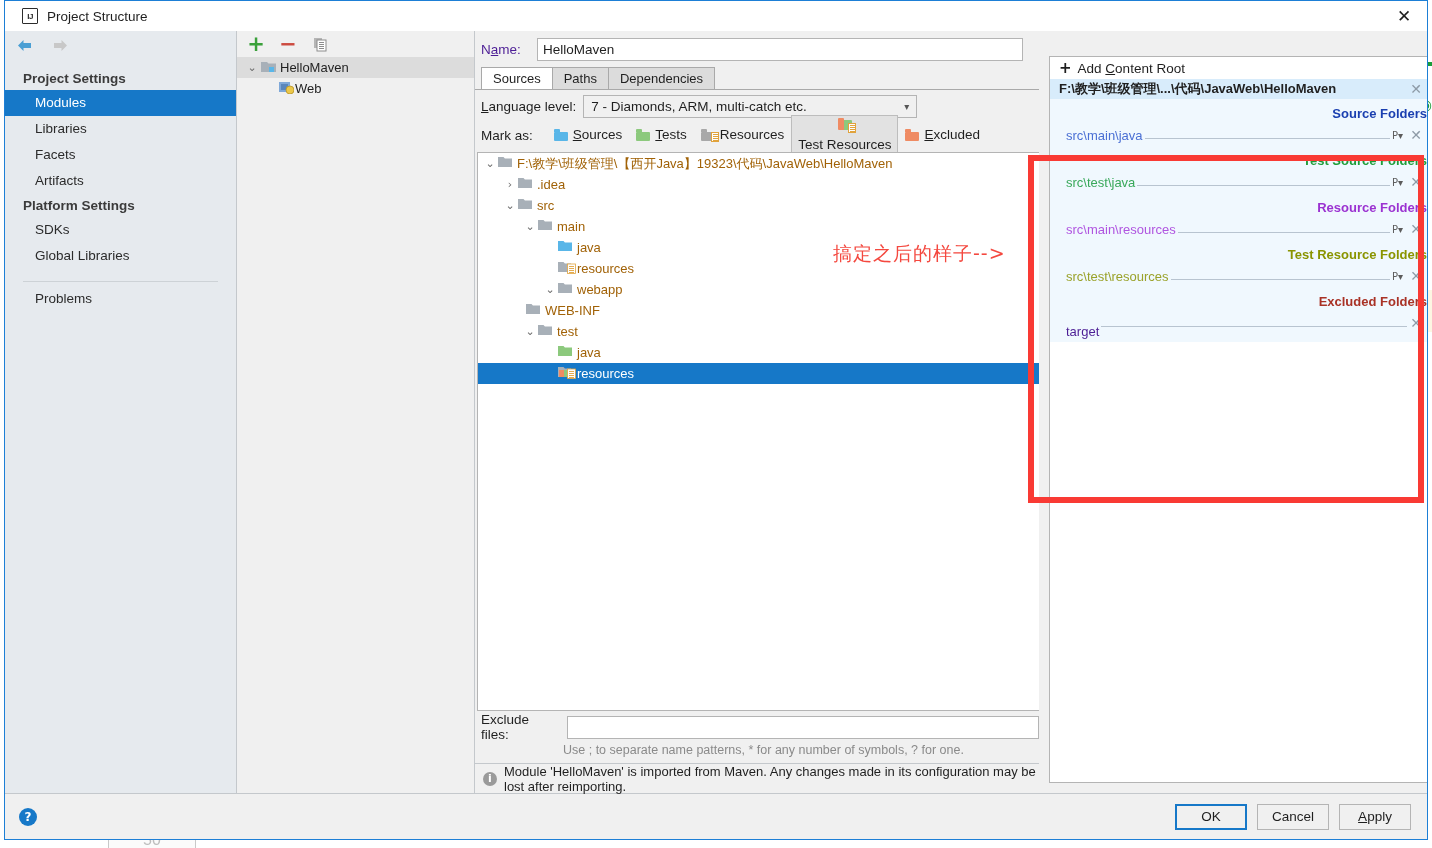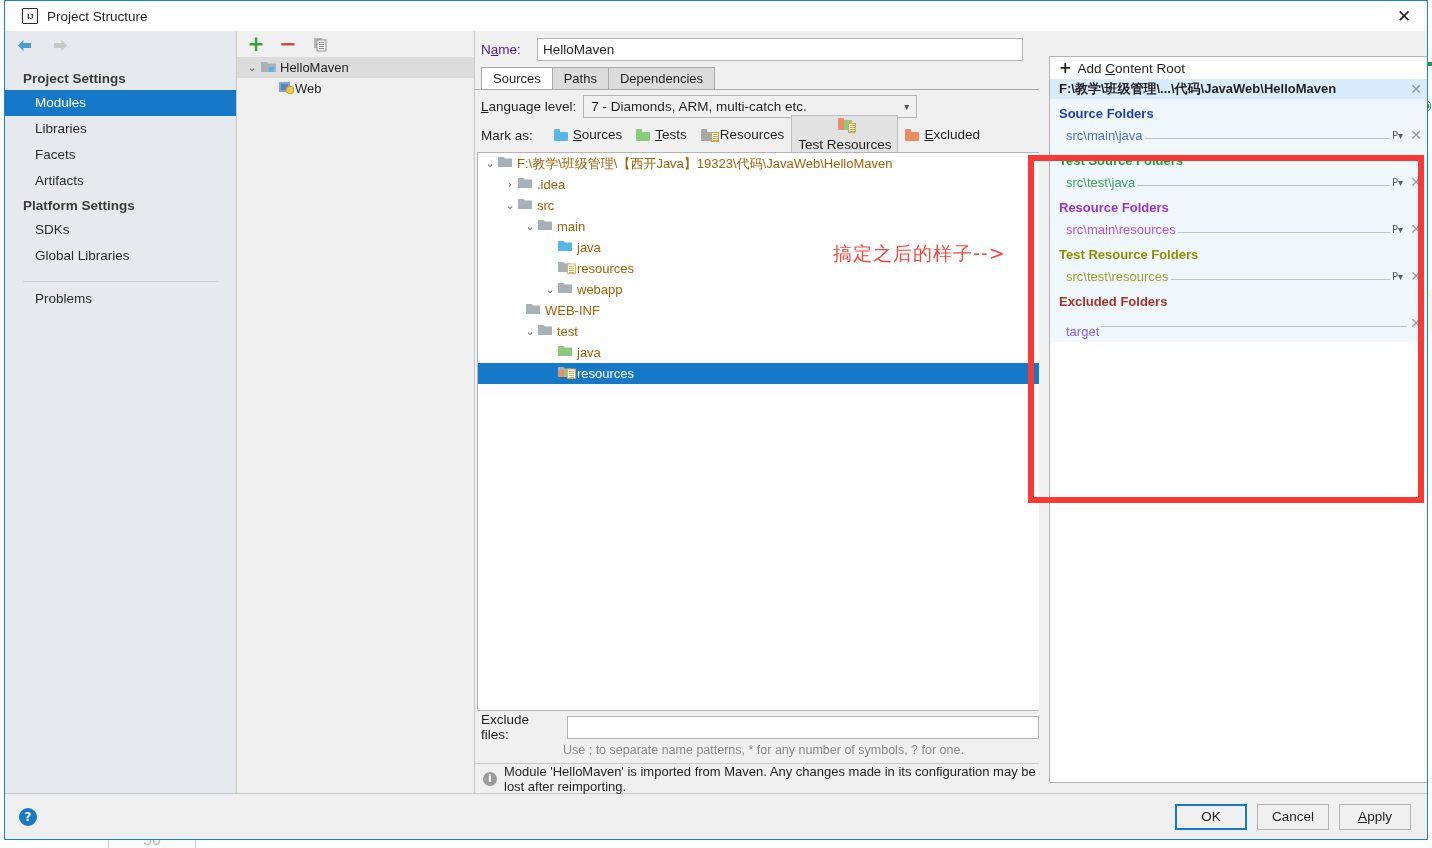--- a/index.html
+++ b/index.html
@@ -208,30 +208,30 @@
     height: 22px; display: flex; align-items: center; gap: 6px; padding-left: 9px;
     font-size: 13.5px; color: #1f1f1f; cursor: pointer;
   }
   .plus-sign { color: #1f1f1f; font-weight: bold; font-size: 15px; font-family: "DejaVu Sans", sans-serif; }
   #root-header {
     background: #d8ecfb; height: 20px; display: flex; align-items: center;
     padding: 0 4px 0 9px; font-weight: bold; font-size: 13px; color: #1f1f1f;
     justify-content: space-between;
   }
   #roots-body { background: #f0f8fe; padding-bottom: 8px; }
-  .grp-title { font-weight: bold; font-size: 13px; padding: 7px 0 3px 9px; }
+  .grp-title { font-weight: bold; font-size: 13px; padding: 7px 0 3px 9px; text-align: right; }
   .grp-src   { color: #1a3fb0; }
   .grp-tsrc  { color: #1f9d3a; }
   .grp-res   { color: #9b32d1; }
   .grp-tres  { color: #8a9400; }
   .grp-exc   { color: #a93226; }
   .root-line { display: flex; align-items: center; padding: 0 4px 0 16px; height: 22px; justify-content: center; }
   .root-path { font-size: 13px; white-space: nowrap; }
   .p-src { color: #4a6fd4; } .p-tsrc { color: #38a85a; }
-  .p-res { color: #b055e0; } .p-tres { color: #9aa22a; } .p-exc { color: #8b5cf6; margin-top: 17px; }
+  .p-res { color: #b055e0; } .p-tres { color: #9aa22a; } .p-exc { color: #4c1d95; margin-top: 17px; }
   .dashline { flex: 1 1 auto; border-bottom: 1px solid #b8c4d0; margin: 0 2px 3px 2px; height: 10px; }
   .pkg-btn {
     font-size: 10px; color: #5c5c5c; margin-right: 6px; cursor: pointer;
     white-space: nowrap; font-family: "DejaVu Sans", sans-serif;
   }
   .x-btn {
     color: #8d9aa6; font-size: 14px; cursor: pointer; width: 14px; text-align: center;
     font-family: "DejaVu Sans", sans-serif;
   }
   #red-box {

